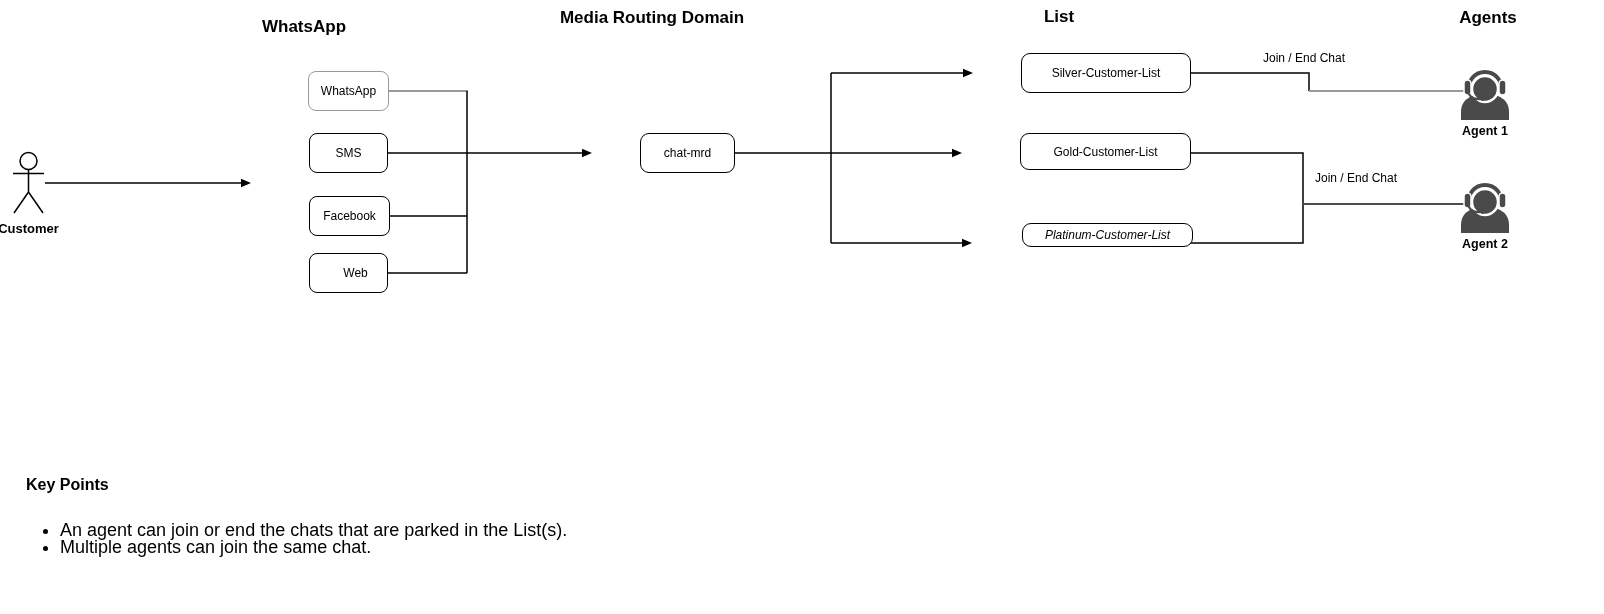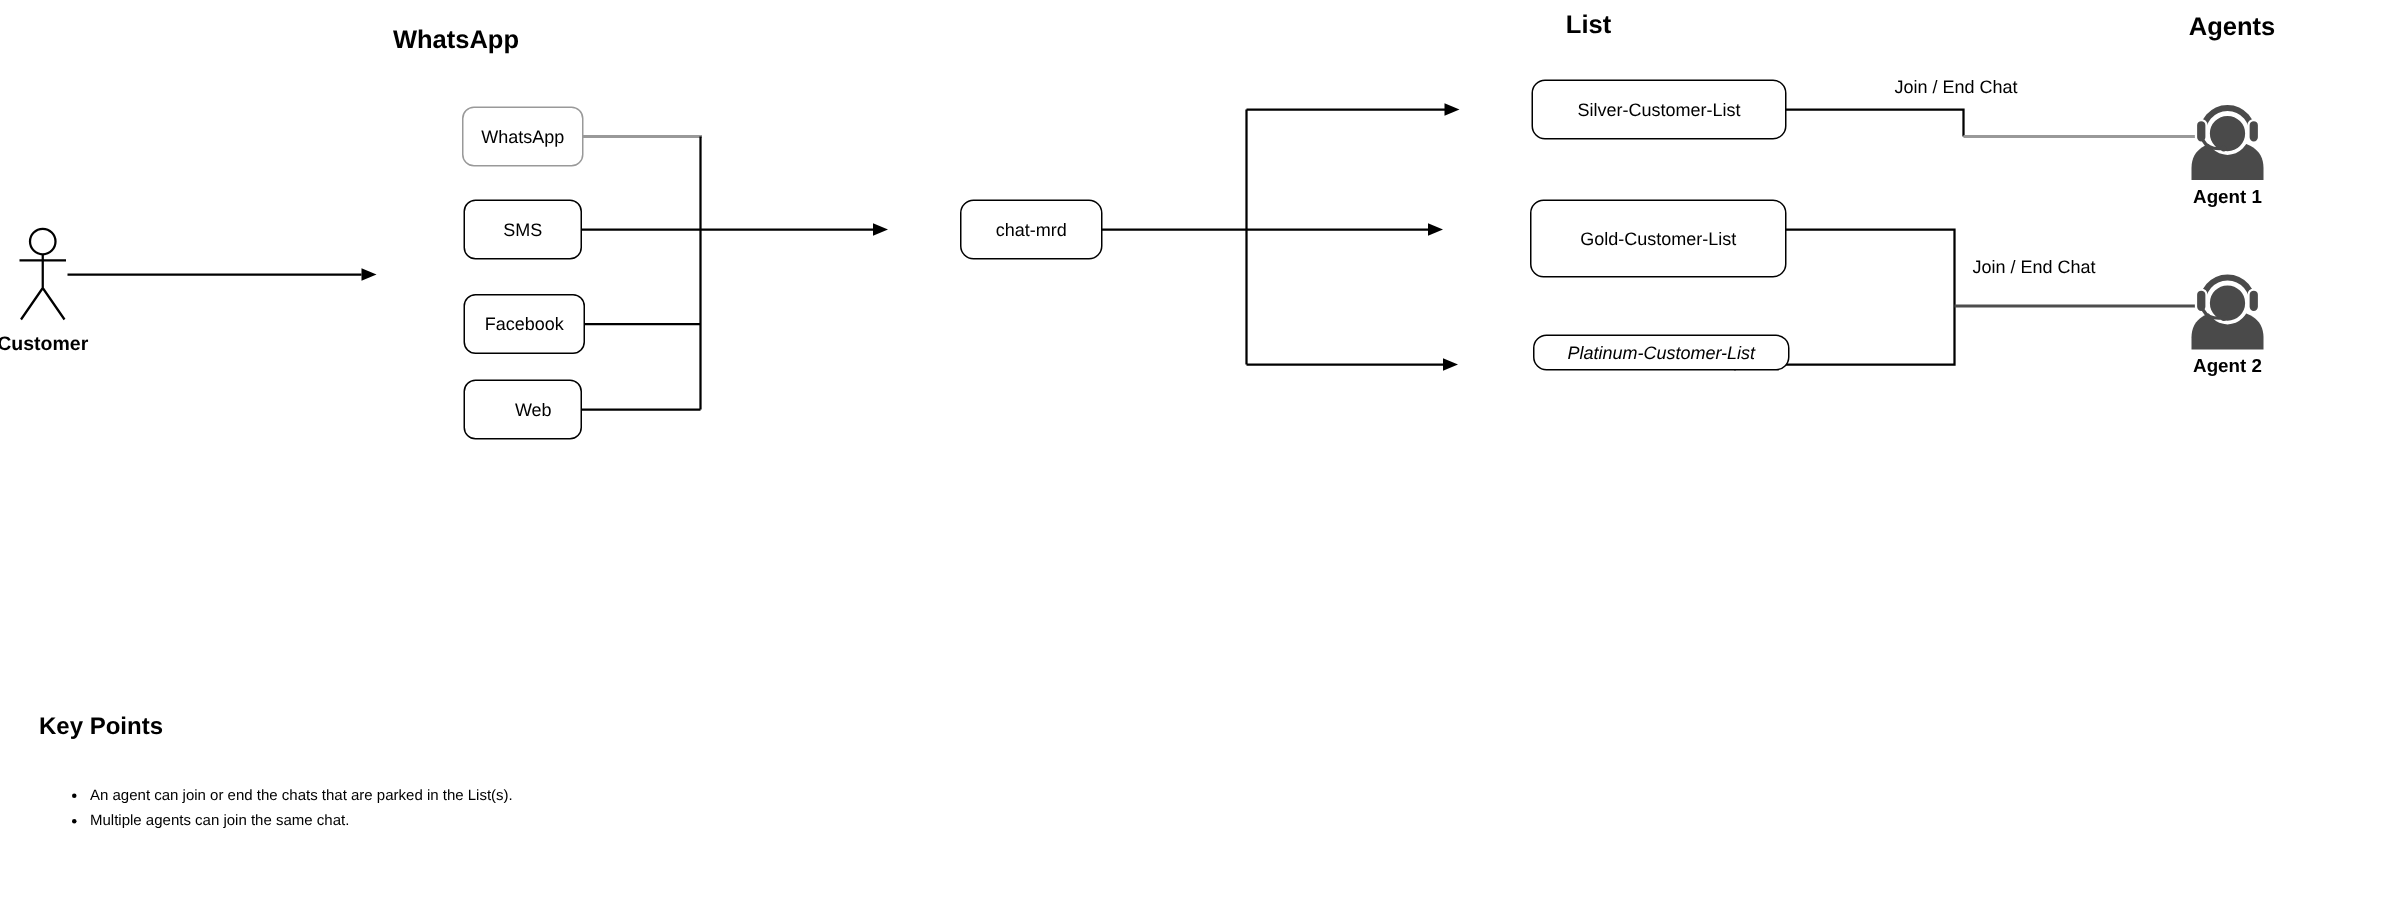--- a/index.html
+++ b/index.html
@@ -15,21 +15,21 @@
     font-size:12px;white-space:nowrap;margin-left:47px;
   }
   .node.big{border-radius:9px;}
   .node.gray{border-color:#999;}
   .title{position:absolute;z-index:2;font-weight:bold;font-size:17px;text-align:center;white-space:nowrap;}
   .edge-label{position:absolute;z-index:2;font-size:12px;white-space:nowrap;}
   .actor-label,.agent-label{position:absolute;z-index:2;font-weight:bold;font-size:12.5px;text-align:center;white-space:nowrap;}
   .kp-heading{position:absolute;z-index:2;font-weight:bold;font-size:16px;white-space:nowrap;}
   .kp-list{
     position:absolute;z-index:2;left:28px;top:522px;margin:0;padding:0 0 0 32px;
-    font-size:10px;line-height:17px;
+    font-size:18px;line-height:17px;
   }
   .kp-list li{margin:0;padding:0;}
 </style>
 </head>
 <body>
 
 <div id="stage">
 
   <svg id="wires" width="1604" height="614" viewBox="0 0 1604 614">
 
@@ -105,20 +105,21 @@
       <circle r="13" fill="#4a4a4a" stroke="#fff" stroke-width="2.5"></circle>
       <path d="M-16.3,2 A16.5,16.5 0 1 1 16.3,2" fill="none" stroke="#4a4a4a" stroke-width="4"></path>
       <rect x="-21" y="-9" width="7" height="15" rx="3.5" fill="#4a4a4a" stroke="#fff" stroke-width="1.5"></rect>
       <rect x="14" y="-9" width="7" height="15" rx="3.5" fill="#4a4a4a" stroke="#fff" stroke-width="1.5"></rect>
       <path d="M-16,5 Q-13,11 -3,10" fill="none" stroke="#4a4a4a" stroke-width="2.2" stroke-linecap="round"></path>
       <circle cx="-2.5" cy="10" r="2" fill="#4a4a4a"></circle>
     </g>
   </svg>
 
   <div class="title" style="left:224px;top:17px;width:160px;">WhatsApp</div>
+  <div class="title" style="left:532px;top:8px;width:240px;">Media Routing Domain</div>
   <div class="title" style="left:979px;top:7px;width:160px;">List</div>
   <div class="title" style="left:1408px;top:8px;width:160px;">Agents</div>
 
   <div class="actor-label" style="left:-33px;top:221px;width:123px;font-size:13px;">Customer</div>
 
   <div class="node gray" style="left:261px;top:71px;width:81px;height:40px;">
     <span>WhatsApp</span>
   </div>
   <div class="node" style="left:262px;top:133px;width:79px;height:40px;">
     <span>SMS</span>
@@ -130,21 +131,21 @@
     <span>Web</span>
   </div>
 
   <div class="node big" style="left:593px;top:133px;width:95px;height:40px;">
     <span>chat-mrd</span>
   </div>
 
   <div class="node big" style="left:974px;top:53px;width:170px;height:40px;">
     <span>Silver-Customer-List</span>
   </div>
-  <div class="node big" style="left:973px;top:133px;width:171px;height:52px;">
+  <div class="node big" style="left:973px;top:133px;width:171px;height:37px;">
     <span>Gold-Customer-List</span>
   </div>
   <div class="node big" style="left:975px;top:223px;width:171px;height:24px;font-style:italic;">
     <span>Platinum-Customer-List</span>
   </div>
 
   <div class="edge-label" style="left:1224px;top:51px;width:160px;text-align:center;">Join / End Chat</div>
   <div class="edge-label" style="left:1315px;top:171px;">Join / End Chat</div>
 
   <div class="agent-label" style="left:1425px;top:124px;width:120px;">Agent 1</div>

